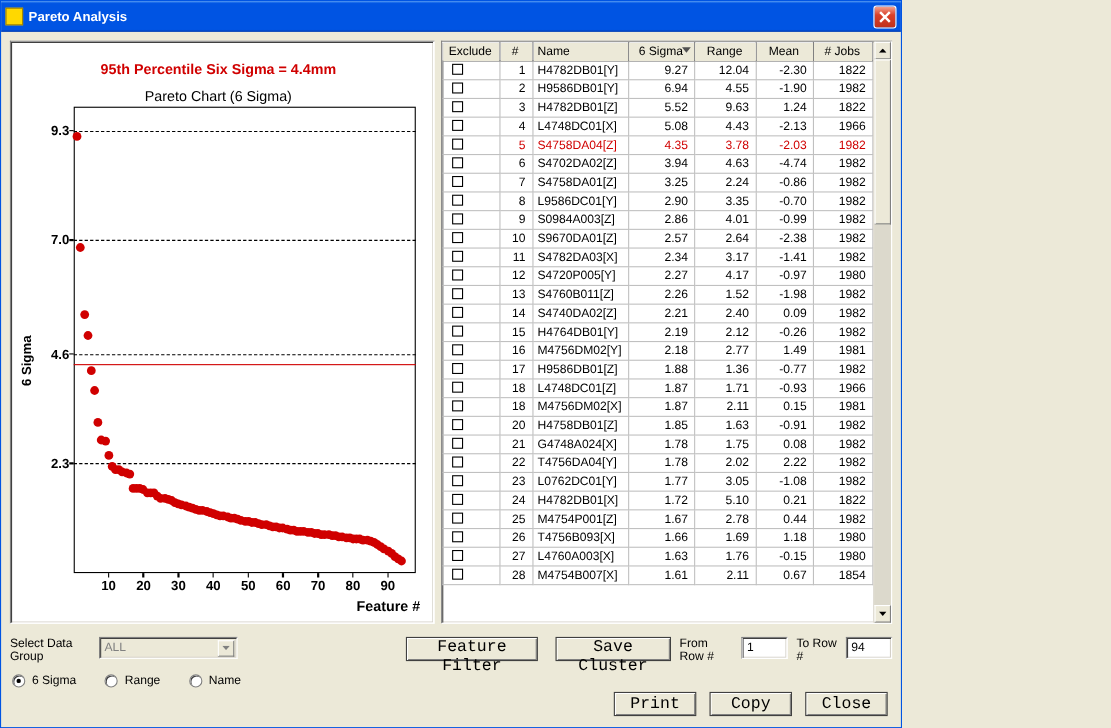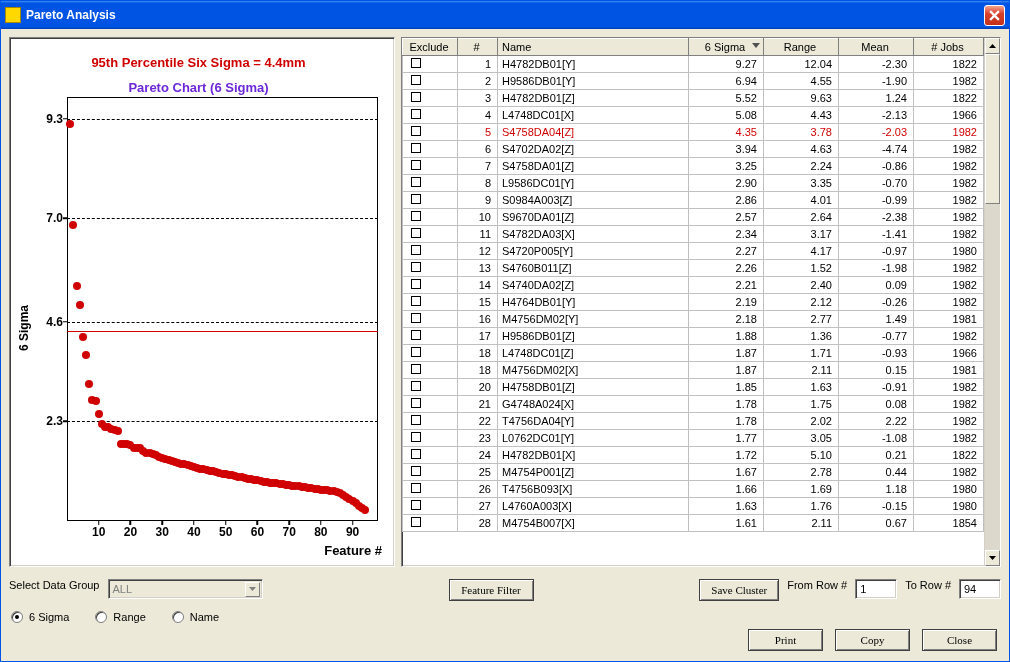--- a/index.html
+++ b/index.html
@@ -4,21 +4,21 @@
 <style>
 * { box-sizing: border-box; }
 body {
   margin: 0;
   font-family: "Tahoma", "MS Sans Serif", sans-serif;
   font-size: 11px;
   background: #ece9d8;
   overflow: hidden;
 }
 .window {
-  width: 1010px;
+  width: 820px;
   height: 662px;
   background: #ece9d8;
   border: 1px solid #0054e3;
   position: relative;
 }
 .titlebar {
   height: 28px;
   background: linear-gradient(to bottom, #3f8cf3 0%, #0054e3 8%, #0054e3 92%, #003bb0 100%);
   display: flex;
   align-items: center;
@@ -72,22 +72,22 @@
 }
 .chart-subtitle {
   text-align: center;
   font-weight: bold;
   color: #d00000;
   font-size: 13px;
   margin-top: 5px;
 }
 .chart-title {
   text-align: center;
-  font-weight: bold;
-  color: #6d28d9;
+  font-weight: normal;
+  color: #000000;
   font-size: 13px;
   margin: 10px 0 2px 0;
 }
 .plot-wrap {
   flex: 1;
   display: flex;
 }
 .ylabel {
   width: 18px;
   display: flex; align-items: center; justify-content: center;
@@ -276,21 +276,21 @@
   border-right-color: #808080;
   border-bottom-color: #808080;
   display: flex; align-items: center; justify-content: center;
 }
 .btn {
   height: 22px;
   padding: 0 8px;
   background: #ece9d8;
   border: 1px solid #404040;
   box-shadow: inset 1px 1px 0 #fff, inset -1px -1px 0 #808080;
-  font-family: Liberation Serif, serif; font-size: 11px;
+  font-family: Liberation Mono, monospace; font-size: 15px;
   cursor: pointer;
   min-width: 75px;
 }
 .txtbox {
   height: 20px;
   width: 42px;
   background: #fff;
   border: 1px solid #808080;
   border-top-color: #808080;
   border-left-color: #808080;

